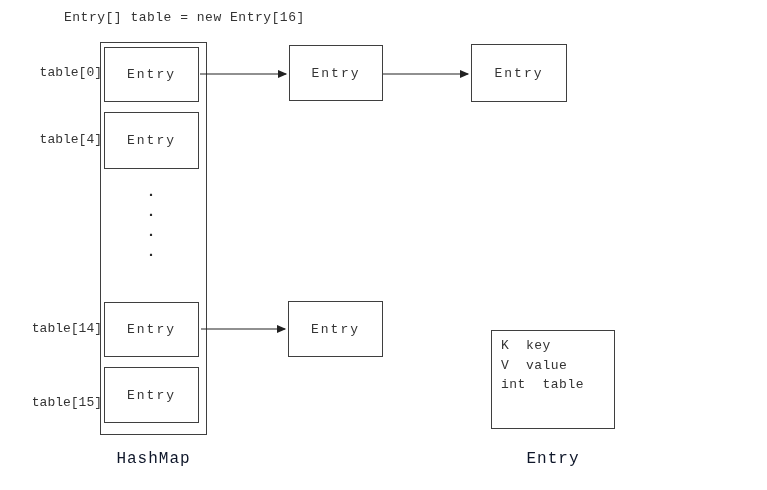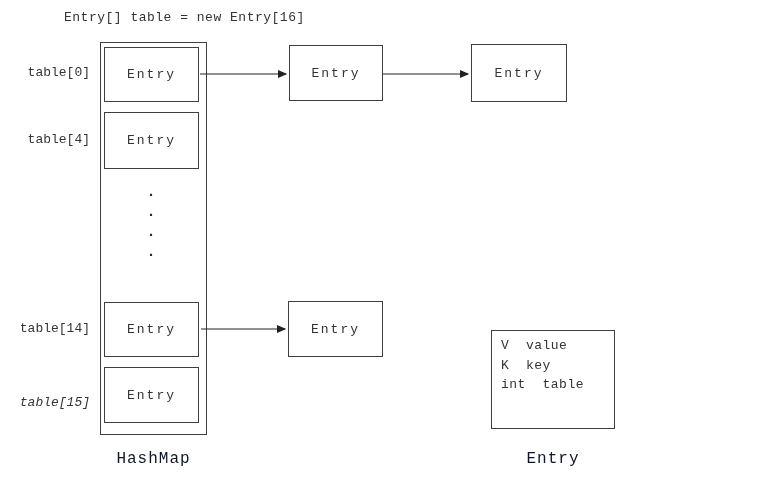--- a/index.html
+++ b/index.html
@@ -19,21 +19,21 @@
   .abs { position: absolute; }
   .code-decl {
     left: 36px;
     top: 10px;
     font-size: 13px;
     white-space: pre;
     letter-spacing: 0.5px;
     margin-left: 28px;
   }
   .idx-label {
-    left: 4px;
+    left: 16px;
     width: 86px;
     text-align: right;
     font-size: 13px;
     white-space: pre;
   }
   .array-box {
     left: 100px;
     top: 42px;
     width: 107px;
     height: 393px;
@@ -99,21 +99,21 @@
 </head>
 <body>
 
 <div class="canvas">
 
   <div class="abs code-decl">Entry[] table = new Entry[16]</div>
 
   <div class="abs idx-label" style="top:65px;">table[0]</div>
   <div class="abs idx-label" style="top:132px;">table[4]</div>
   <div class="abs idx-label" style="top:321px;">table[14]</div>
-  <div class="abs idx-label" style="top:395px;font-style:italic;">table[15]</div>
+  <div class="abs idx-label" style="top:395px;">table[15]</div>
 
   <div class="abs array-box"></div>
 
   <div class="abs cell" style="left:104px; top:47px;  width:95px; height:55px;">
     <span>Entry</span>
   </div>
   <div class="abs cell" style="left:104px; top:112px; width:95px; height:57px;">
     <span>Entry</span>
   </div>
   <div class="abs cell" style="left:104px; top:302px; width:95px; height:55px;">
@@ -134,22 +134,22 @@
     <span>Entry</span>
   </div>
   <div class="abs cell" style="left:471px; top:44px;  width:96px; height:58px;">
     <span>Entry</span>
   </div>
   <div class="abs cell" style="left:288px; top:301px; width:95px; height:56px;">
     <span>Entry</span>
   </div>
 
   <div class="abs fields-box">
+    <div class="field-line">K  key</div>
     <div class="field-line">V  value</div>
-    <div class="field-line">K  key</div>
     <div class="field-line">int  table</div>
   </div>
 
   <svg class="abs arrow-layer" width="767" height="490" viewBox="0 0 767 490">
     <defs>
       <marker id="arrowhead" markerWidth="9" markerHeight="8" refX="7" refY="3.5" orient="auto">
         <path d="M0,0 L8,3.5 L0,7 Z" fill="#222222"></path>
       </marker>
     </defs>
     <line x1="200" y1="74" x2="286" y2="74" stroke="#222222" stroke-width="1.2" marker-end="url(#arrowhead)"></line>

